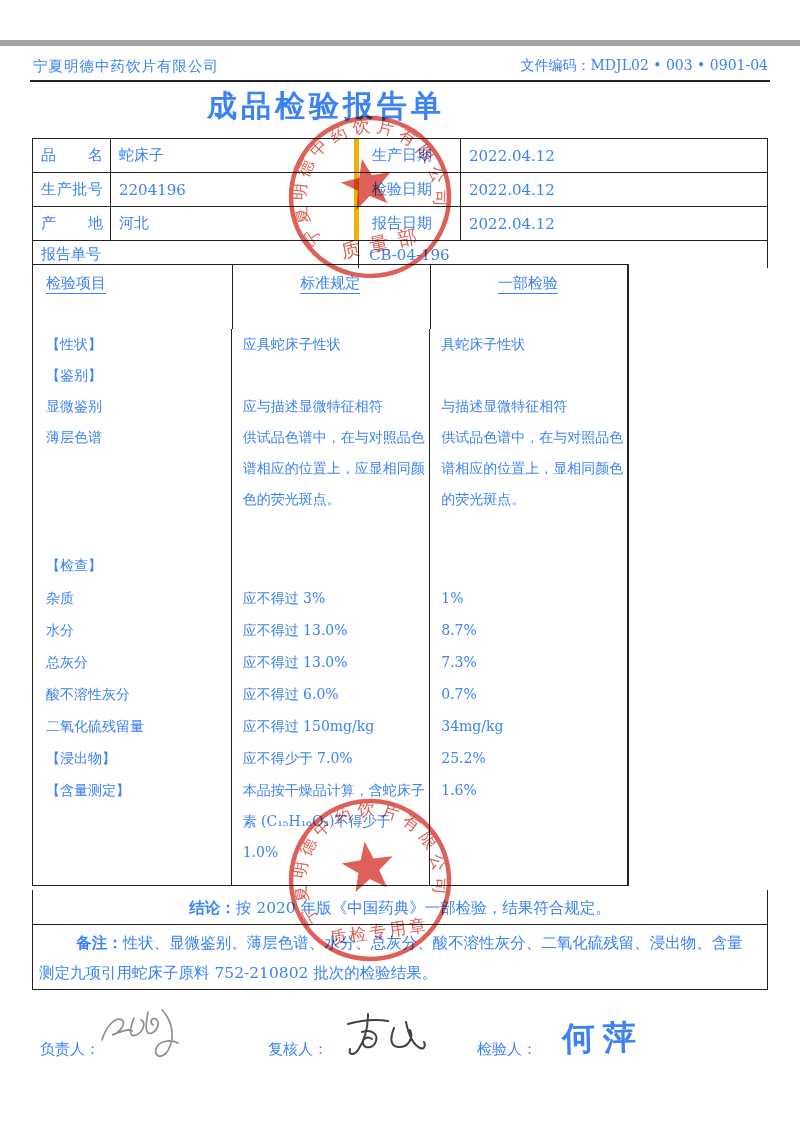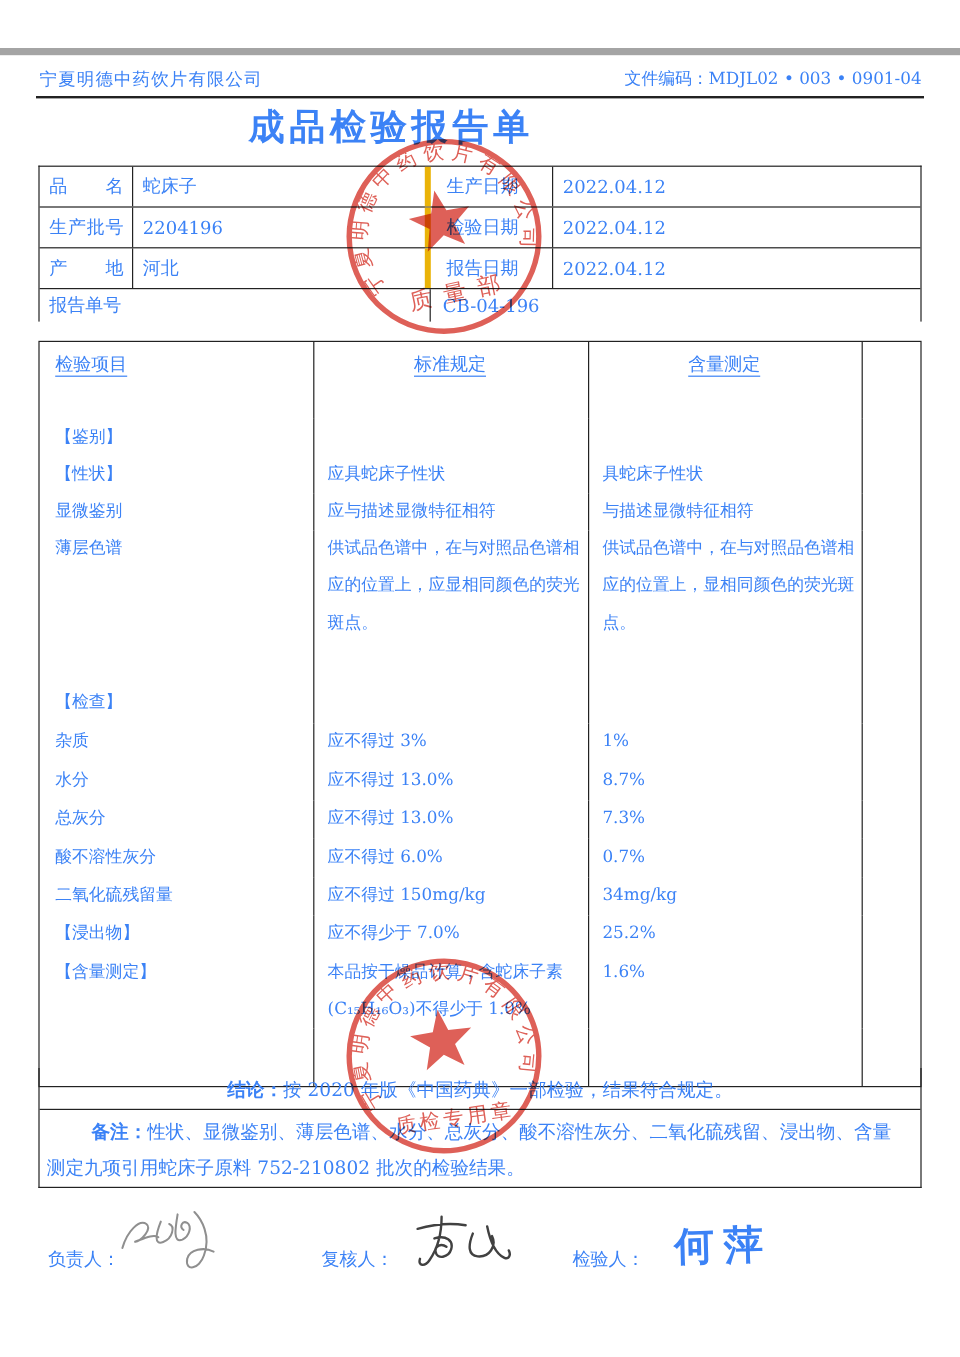--- a/index.html
+++ b/index.html
@@ -22,21 +22,21 @@
   .ic{box-sizing:border-box;height:100%;display:flex;align-items:center;}
   .ic-l1{width:78px;border-right:1px solid #222;padding-left:8px;}
   .ic-v1{width:248px;border-right:5px solid #eab308;padding-left:8px;}
   .ic-l2{width:102px;border-right:1px solid #222;padding-left:13px;}
   .ic-v2{flex:1;padding-left:8px;}
   .ic-rl{width:326px;border-right:1px solid #222;padding-left:8px;}
   .ic-rv{flex:1;padding-left:10px;}
   .spread{display:inline-block;width:62px;text-align:justify;text-align-last:justify;}
 
   
-  .main-table{position:absolute;left:32px;top:284px;width:736px;height:622px;
+  .main-table{position:absolute;left:32px;top:264px;width:597px;height:622px;
               box-sizing:border-box;border:1.5px solid #222;overflow:hidden;font-size:14px;}
   .mrow{display:flex;align-items:stretch;}
   .mrow>div{box-sizing:border-box;line-height:31px;}
   .mc1{width:229px;border-right:1px solid #222;padding-left:13px;}
   .mc2{width:229px;border-right:1px solid #222;padding-left:11px;padding-right:2px;}
   .mc3{width:228px;border-right:1px solid #222;padding-left:11px;padding-right:2px;}
   .mc4{flex:1;}
   .mhead{height:64px;}
   .mhead>div{padding-top:8px;line-height:20px;font-size:15px;}
   .mhead .mc2,.mhead .mc3{text-align:center;padding-left:0;}
@@ -102,34 +102,34 @@
     <div class="irow last">
       <div class="ic ic-rl">报告单号</div>
       <div class="ic ic-rv">CB-04-196</div>
     </div>
   </div>
 
   <div class="main-table">
     <div class="mrow mhead">
       <div class="mc1"><u>检验项目</u></div>
       <div class="mc2"><u>标准规定</u></div>
-      <div class="mc3"><u>含量测定</u></div>
-      <div class="mc4"></div>
-    </div>
-
+      <div class="mc3"><u>一部检验</u></div>
+      <div class="mc4"></div>
+    </div>
+
+    <div class="mrow h30">
+      <div class="mc1">【性状】</div>
+      <div class="mc2">应具蛇床子性状</div>
+      <div class="mc3">具蛇床子性状</div>
+      <div class="mc4"></div>
+    </div>
     <div class="mrow h30">
       <div class="mc1">【鉴别】</div>
       <div class="mc2"></div>
       <div class="mc3"></div>
-      <div class="mc4"></div>
-    </div>
-    <div class="mrow h30">
-      <div class="mc1">【性状】</div>
-      <div class="mc2">应具蛇床子性状</div>
-      <div class="mc3">具蛇床子性状</div>
       <div class="mc4"></div>
     </div>
     <div class="mrow h30">
       <div class="mc1">显微鉴别</div>
       <div class="mc2">应与描述显微特征相符</div>
       <div class="mc3">与描述显微特征相符</div>
       <div class="mc4"></div>
     </div>
     <div class="mrow h93">
       <div class="mc1">薄层色谱</div>

